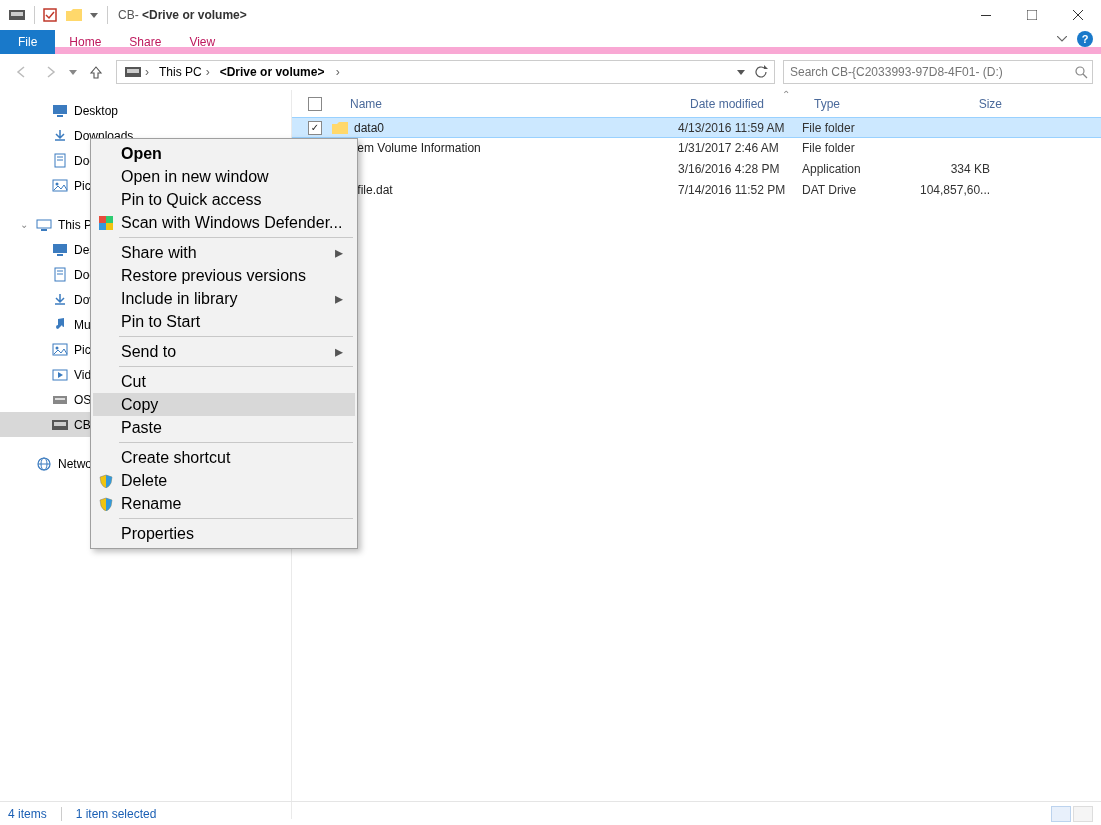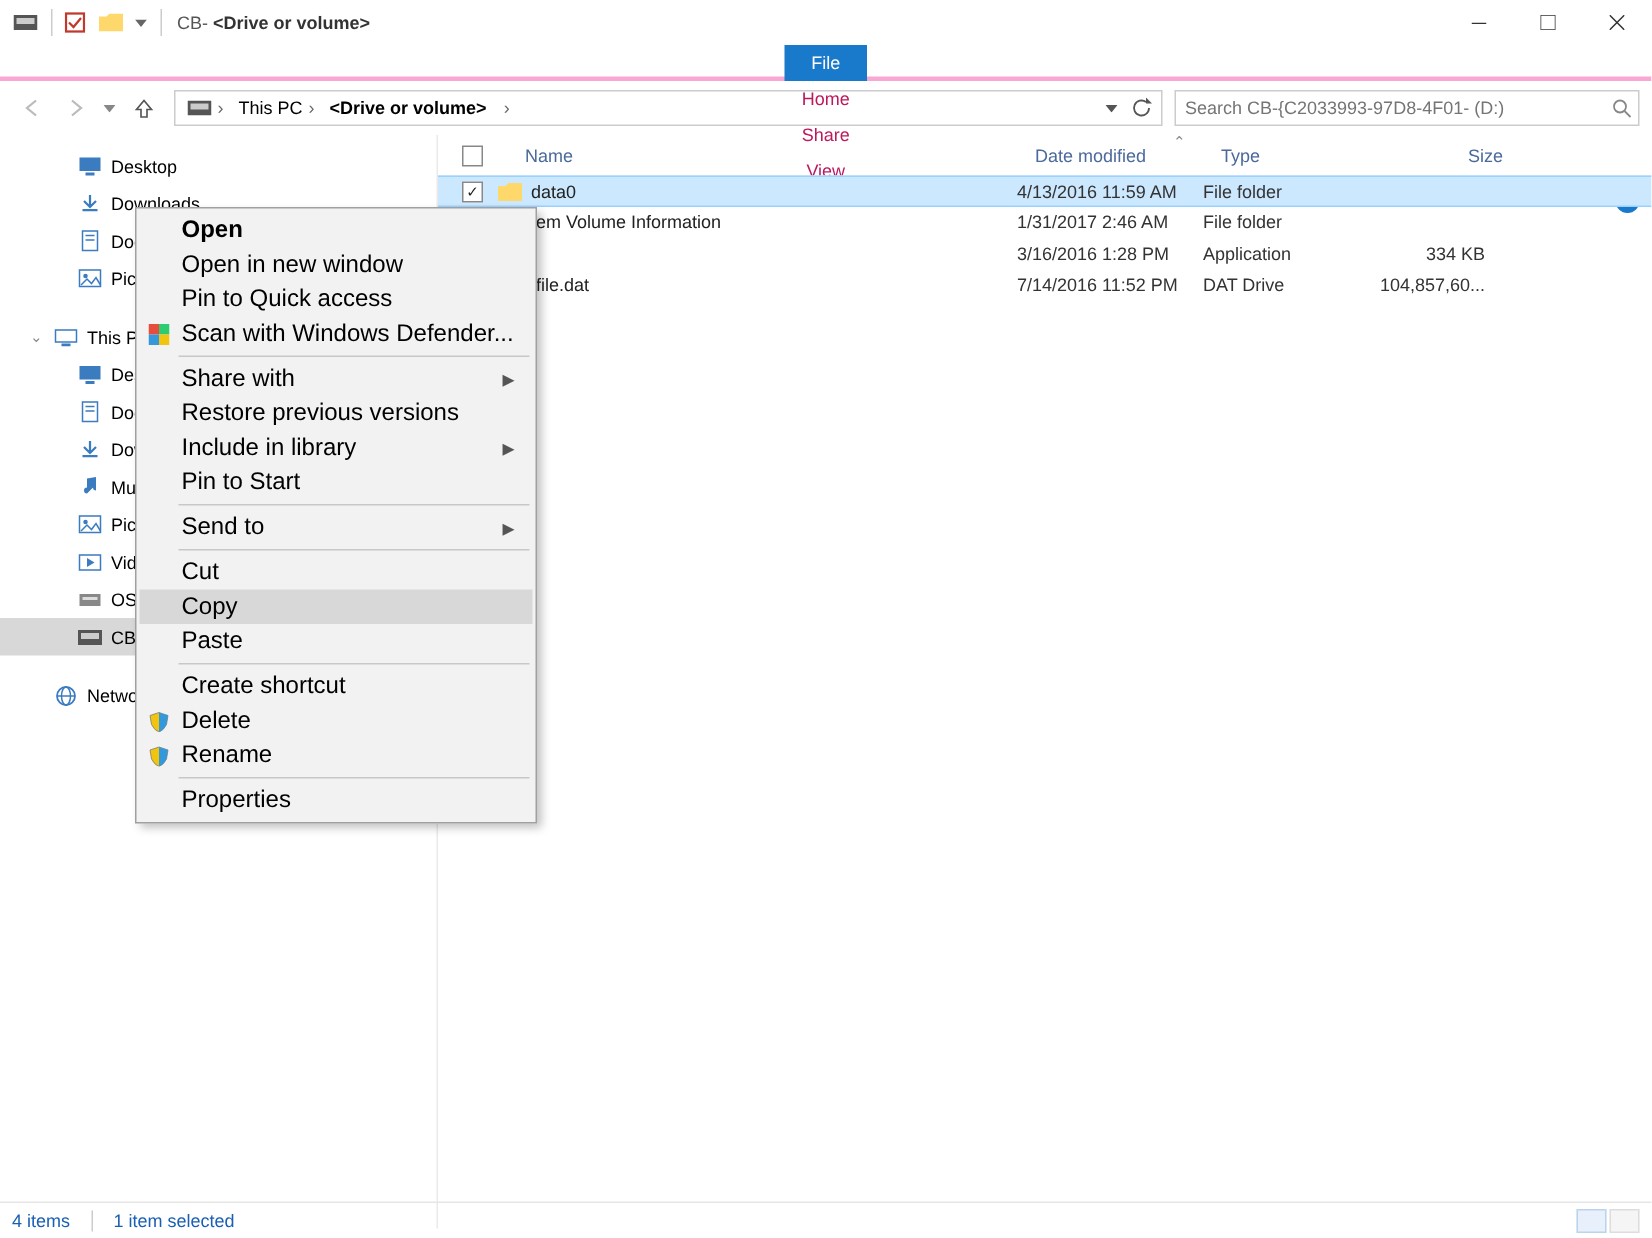--- a/index.html
+++ b/index.html
@@ -3,21 +3,21 @@
 <meta charset="utf-8">
 <style>
   * { box-sizing: border-box; }
   html, body { margin:0; padding:0; font-family: "Segoe UI", Arial, sans-serif; font-size:12px; color:#000; background:#fff; width:1101px; height:825px; overflow:hidden; }
   .titlebar { height:30px; display:flex; align-items:center; padding:0 0 0 6px; }
   .titlebar .qatool { width:22px; height:22px; display:flex; align-items:center; justify-content:center; margin-right:2px;}
   .titlebar .sep { width:1px; height:18px; background:#ccc; margin:0 4px;}
   .titlebar-title { margin-left:6px; color:#555; }
   .winctrls { margin-left:auto; display:flex; }
   .winbtn { width:46px; height:30px; display:flex; align-items:center; justify-content:center; }
-  .ribbon-tabs { height:24px; display:flex; align-items:center; border-bottom:3px solid #f9a8d4;flex-direction:column;}
+  .ribbon-tabs { height:24px; display:flex; border-bottom:7px solid #f9a8d4;}
   .ribbon-tab { padding:0 14px; height:24px; line-height:24px; color:#be185d;}
   .ribbon-tab.file { background:#1979ca; color:#fff; padding:0 18px;}
   .ribbon-right { margin-left:auto; display:flex; align-items:center; padding-right:8px; gap:10px;}
   .help-circle { width:16px; height:16px; border-radius:50%; background:#1979ca; color:#fff; display:flex; align-items:center; justify-content:center; font-size:11px; font-weight:bold;}
   .nav { height:36px; display:flex; align-items:center; padding:4px 8px 4px 10px; gap:4px;}
   .navbtn { width:24px; height:24px; display:flex; align-items:center; justify-content:center; color:#888;}
   .navbtn.en { color:#333;}
   .addr { flex:1; height:24px; border:1px solid #ccc; display:flex; align-items:center; padding:0 4px; gap:2px; margin:0 4px; position:relative;}
   .crumb { padding:0 4px; height:22px; display:flex; align-items:center; gap:4px; }
   .crumb .chev { color:#666; }
@@ -379,21 +379,21 @@
   </div>
         <div class="row ">
     <span class="chk hidden"></span>
     <span class="fi">
             <svg width="16" height="14">
               <rect x="1" y="1" width="14" height="13" fill="#eee" stroke="#888"></rect>
               <rect x="1" y="1" width="14" height="3" fill="#4a90d9"></rect>
             </svg>
           </span>
     <span class="cname"></span>
-    <span class="cdate">3/16/2016 1:28 PM</span>
+    <span class="cdate">3/16/2016 4:28 PM</span>
     <span class="ctype">Application</span>
     <span class="csize">334 KB</span>
   </div>
         <div class="row ">
     <span class="chk hidden"></span>
     <span class="fi">
             <svg width="16" height="14">
               <rect x="2" y="1" width="11" height="13" fill="#fff" stroke="#888"></rect>
               <path d="M10 1 L13 4 L10 4 Z" fill="#ccc"></path>
             </svg>

